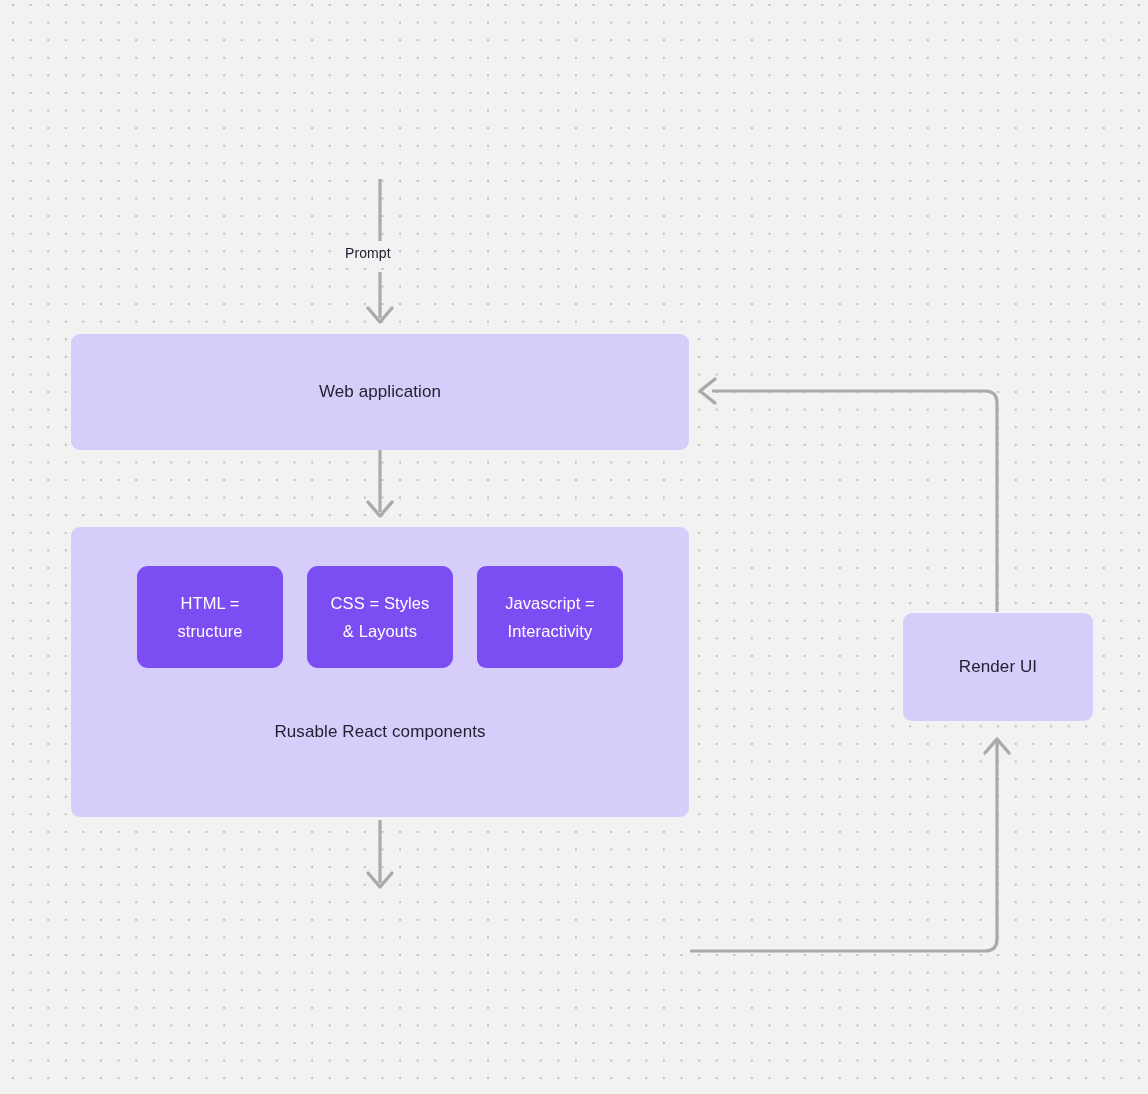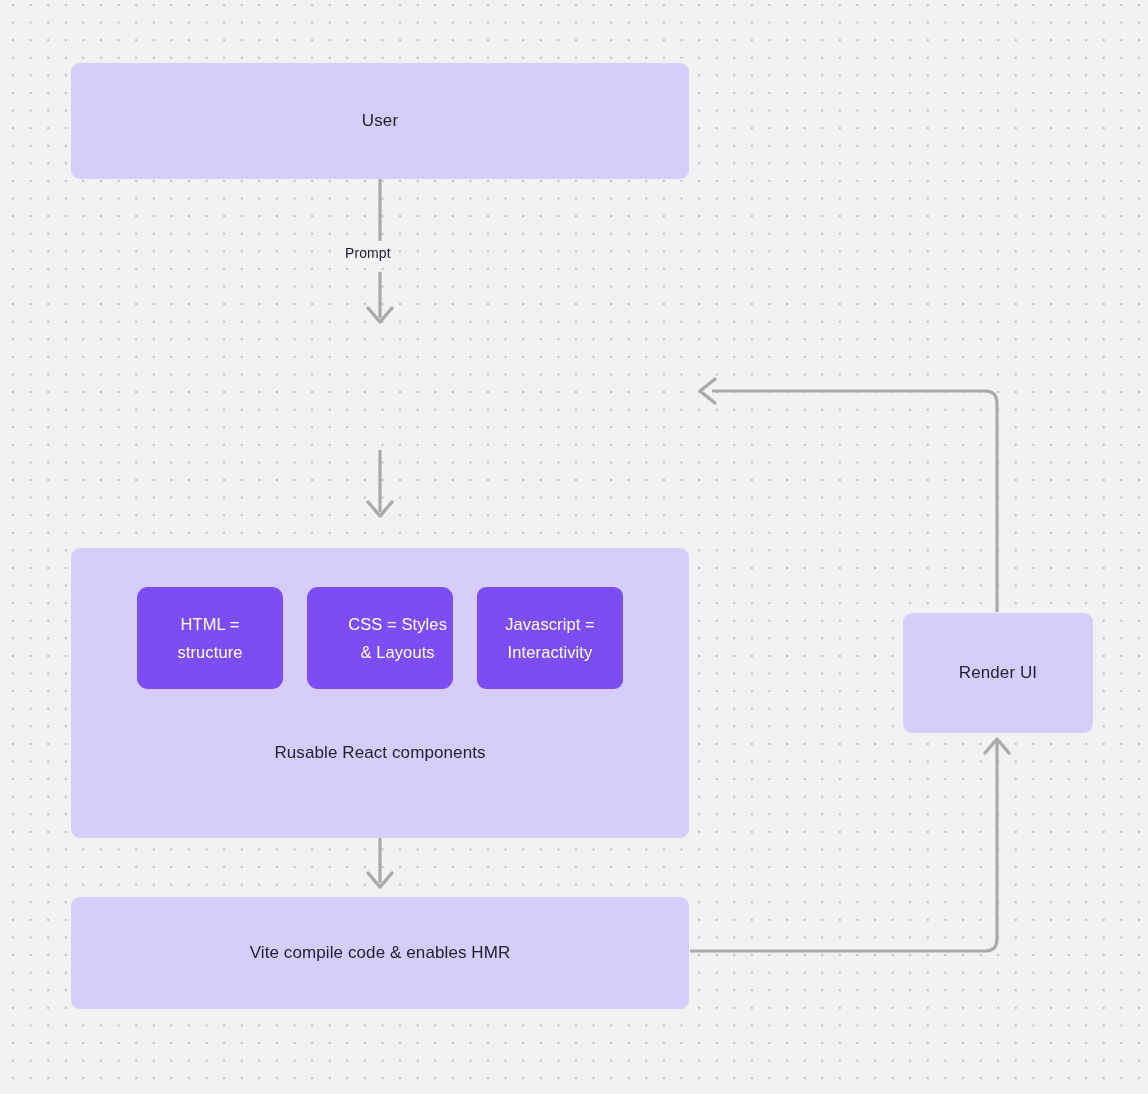--- a/index.html
+++ b/index.html
@@ -33,21 +33,20 @@
     border-radius: 9px;
     background: #d7cdfb;
     color: #232231;
     font-size: 17px;
     line-height: 1.55;
     letter-spacing: 0.1px;
   }
 
   .node.group {
     display: block;
-    margin-top: 21px;
   }
 
   .chip {
     position: absolute;
     box-sizing: border-box;
     display: flex;
     align-items: center;
     justify-content: center;
     text-align: center;
     border-radius: 11px;
@@ -120,45 +119,42 @@
     <path class="edge-path" d="M 380 820 L 380 883"></path>
     <path class="edge-head" d="M 368 873 L 380 887 L 392 873"></path>
 
     <path class="edge-path" d="M 690 951 L 985 951 Q 997 951 997 939 L 997 741"></path>
     <path class="edge-head" d="M 985 753 L 997 739 L 1009 753"></path>
 
     <path class="edge-path" d="M 997 612 L 997 403 Q 997 391 985 391 L 712 391"></path>
     <path class="edge-head" d="M 715 379 L 700 391 L 715 403"></path>
   </svg>
 
-  <div class="node" style="left:71px; top:63px; width:618px; height:116px;">
-    <span>User</span>
-  </div>
 
   <div class="edge-label" style="left:345px; top:245px;">
     <span>Prompt</span>
   </div>
 
+  <div class="node" style="left:71px; top:334px; width:618px; height:116px;">
+    <span>Web application</span>
+  </div>
 
   <div class="node group" style="left:71px; top:527px; width:618px; height:290px;">
     <div class="chip" style="left:66px; top:39px; width:146px; height:102px;">
       <span><span>HTML =</span><br><span>structure</span></span>
     </div>
-    <div class="chip" style="left:236px; top:39px; width:146px; height:102px;justify-content:flex-end;">
+    <div class="chip" style="left:236px; top:39px; width:146px; height:102px;">
       <span><span>CSS = Styles</span><br><span>&amp; Layouts</span></span>
     </div>
     <div class="chip" style="left:406px; top:39px; width:146px; height:102px;border-radius:9px;">
       <span><span>Javascript =</span><br><span>Interactivity</span></span>
     </div>
     <div class="group-caption" style="top:192px;text-align:center;">
       <span>Rusable React components</span>
     </div>
   </div>
 
-  <div class="node" style="left:71px; top:897px; width:618px; height:112px;">
-    <span>Vite compile code &amp; enables HMR</span>
-  </div>
 
-  <div class="node" style="left:903px; top:613px; width:190px; height:120px;">
+  <div class="node" style="left:903px; top:613px; width:190px; height:108px;">
     <span>Render UI</span>
   </div>
 
 </div>
 
 </body></html>

